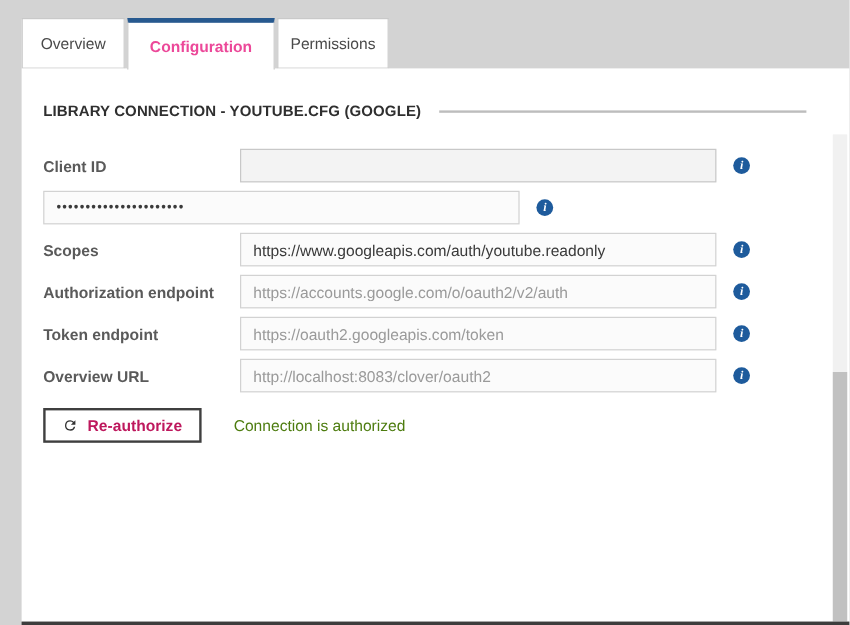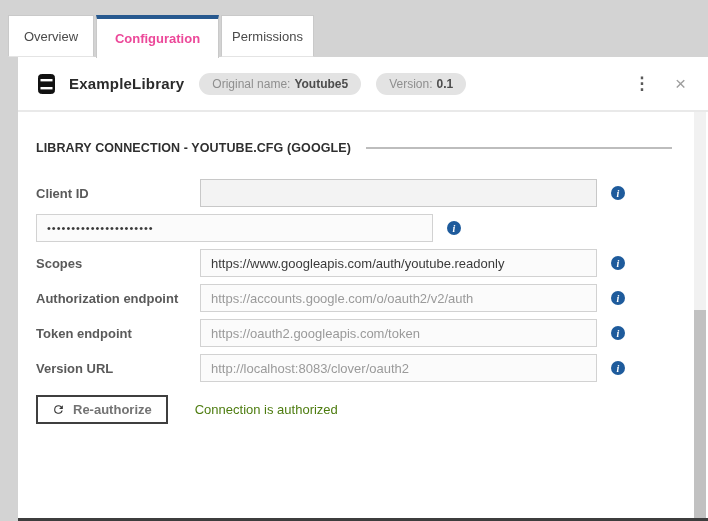--- a/index.html
+++ b/index.html
@@ -3,21 +3,21 @@
 <meta charset="utf-8">
 <style>
   html,body { margin:0; padding:0; }
   body {
     width:708px; height:521px; position:relative; overflow:hidden;
     background:#d3d3d3;
     font-family:"Liberation Sans", sans-serif;
   }
 
   
-  .tabs { position:absolute; left:8px; top:15px; display:flex; gap:2px; z-index:2; }
+  .tabs { position:absolute; left:18px; top:15px; display:flex; gap:2px; z-index:2; }
   .tab {
     box-sizing:border-box; height:42px; background:#ffffff;
     border:1px solid #c9c9c9; border-bottom:1px solid #e4e4e4;
     display:flex; align-items:center; justify-content:center;
     font-size:13px; color:#4a4a4a; cursor:pointer;
   }
   .tab-overview { width:86px; }
   .tab-configuration { width:123px; }
   .tab-permissions { width:93px; }
   .tab.active {
@@ -70,21 +70,21 @@
     font-size:10px; font-weight:bold; font-style:italic;
     font-family:"Liberation Serif", serif; cursor:pointer;
   }
 
   
   .footer-row { display:flex; align-items:center; margin-top:11px; }
   .reauth-btn {
     display:inline-flex; align-items:center; gap:8px;
     box-sizing:border-box; height:29px; padding:0 14px;
     background:#ffffff; border:2px solid #3f3f3f;
-    font-size:13px; font-weight:bold; color:#737373;
+    font-size:13px; font-weight:bold; color:#be185d;
     font-family:"Liberation Sans", sans-serif; cursor:pointer;
   }
   .status-text { margin-left:27px; font-size:13px; color:#4d7c0f; }
 
   
   .scroll-track { position:absolute; top:55px; right:2px; bottom:0; width:12px; background:#f1f1f1; }
   .scroll-thumb { position:absolute; left:0; right:0; top:198px; bottom:0; background:#c1c1c1; cursor:pointer; }
 
   .bottom-edge { position:absolute; left:18px; right:0; bottom:0; height:3px; background:#3d3d3d; }
 </style>
@@ -98,38 +98,20 @@
   <div class="tab tab-configuration active">
       <span>Configuration</span>
     </div>
   <div class="tab tab-permissions">
       <span>Permissions</span>
     </div>
 </div>
 
 <div class="panel">
 
-  <div class="panel-header">
-    <span class="book-icon">
-      <svg width="17" height="20" viewBox="0 0 17 20">
-        <rect x="0.5" y="0.5" width="16" height="19" rx="3" fill="#111111" stroke="#111111"></rect>
-        <rect x="2.5" y="5" width="12" height="2.4" fill="#ffffff"></rect>
-        <rect x="2.5" y="13" width="12" height="2.4" fill="#ffffff"></rect>
-      </svg>
-    </span>
-    <span class="panel-title">ExampleLibrary</span>
-    <span class="badge">
-      <span>Original name:</span><span class="badge-value">Youtube5</span>
-    </span>
-    <span class="badge">
-      <span>Version:</span><span class="badge-value">0.1</span>
-    </span>
-    <span class="kebab">⋮</span>
-    <span class="close">×</span>
-  </div>
 
   <div class="panel-body">
 
     <div class="section-heading">
       <span class="heading-text">LIBRARY CONNECTION - YOUTUBE.CFG (GOOGLE)</span>
       <span class="heading-line"></span>
     </div>
 
     <div class="form">
 
@@ -156,21 +138,21 @@
         <span class="info-icon">i</span>
       </div>
 
       <div class="field-row">
         <label class="field-label">Token endpoint</label>
         <input class="field-input" type="text" placeholder="https://oauth2.googleapis.com/token" style="">
         <span class="info-icon">i</span>
       </div>
 
       <div class="field-row">
-        <label class="field-label">Version URL</label>
+        <label class="field-label">Overview URL</label>
         <input class="field-input" type="text" placeholder="http://localhost:8083/clover/oauth2" style="">
         <span class="info-icon">i</span>
       </div>
 
     </div>
 
     <div class="footer-row">
       <button class="reauth-btn">
         <span style="display:inline-flex;">
           <svg width="13" height="13" viewBox="0 0 24 24" fill="#333333">

